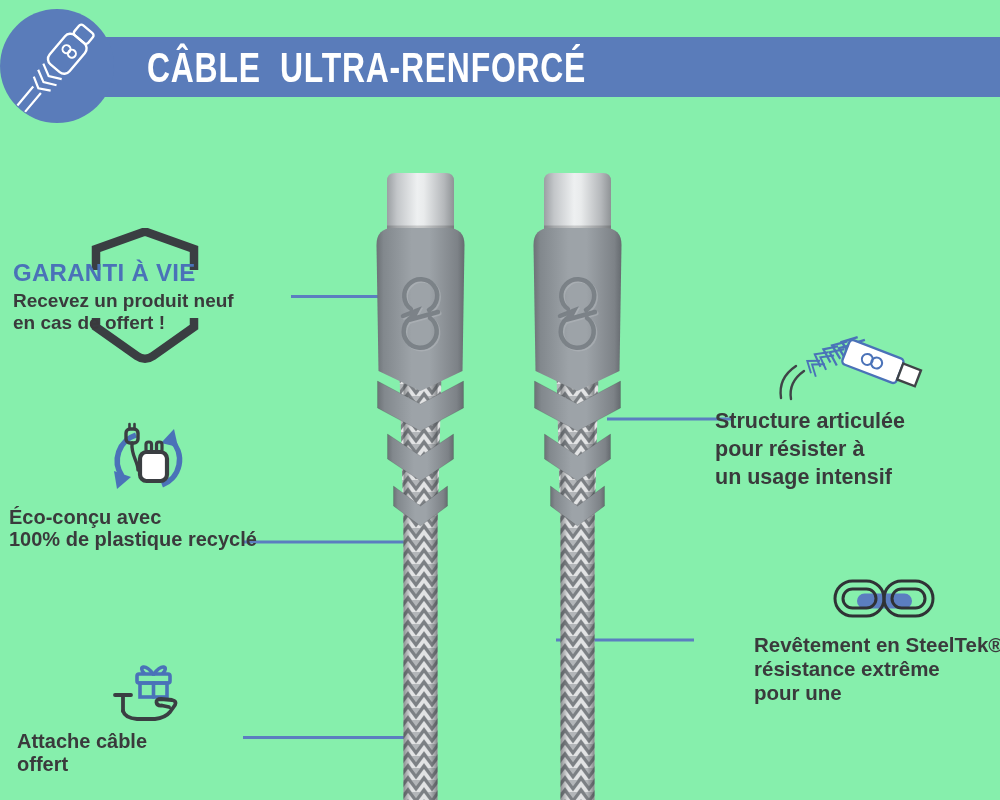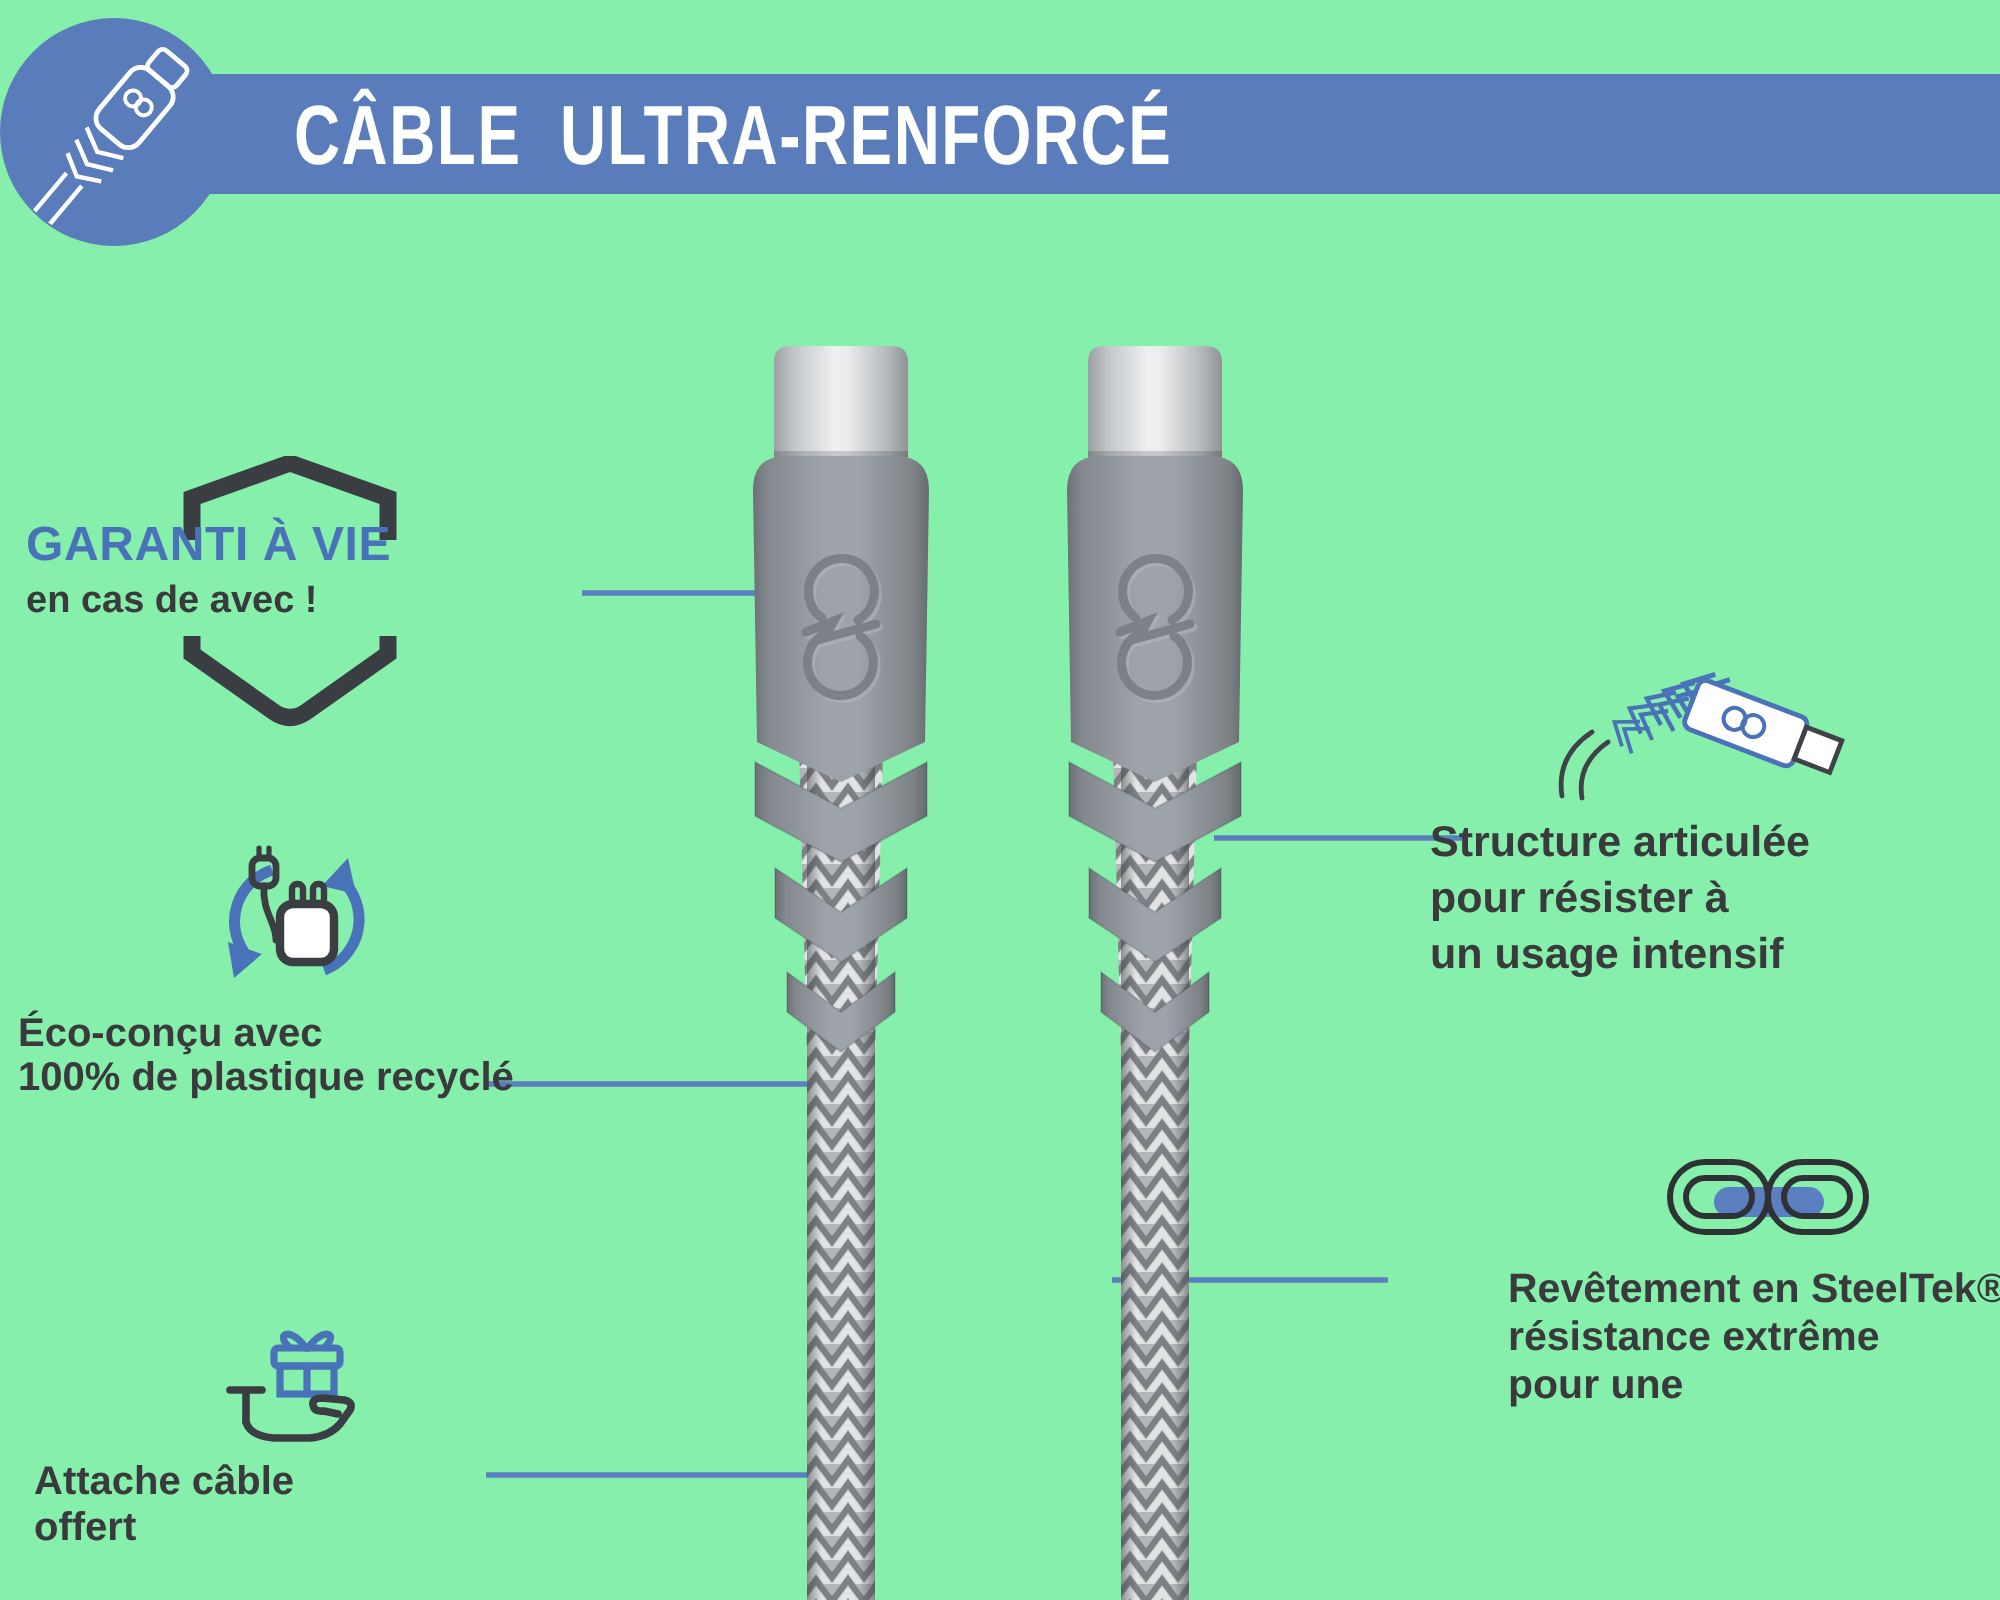--- a/index.html
+++ b/index.html
@@ -145,21 +145,22 @@
   </div>
 
   <div class="callout co-warranty">
     <svg class="shield" viewBox="0 0 110 136">
       <g stroke="#3a3e42" stroke-width="8.5" fill="none">
         <path d="M6,42 L6,21 L55,3.5 L104,21 L104,42"></path>
         <path d="M6,90 L6,99 L47,128 Q55,133.5 63,128 L104,99 L104,90"></path>
       </g>
     </svg>
     <div class="co-title">GARANTI À VIE</div>
-    <div class="co-line">en cas de avec !</div>
+    <div class="co-line">Recevez un produit neuf</div>
+    <div class="co-line">en cas de offert !</div>
   </div>
 
   <div class="callout co-eco">
     <svg class="ico" width="100" height="86" viewBox="0 0 100 86">
       <g stroke="#4a72b8" stroke-width="5.5" fill="none">
         <path d="M36,19 A27,27 0 0 0 22,60"></path>
         <path d="M62,69 A27,27 0 0 0 71,24"></path>
       </g>
       <g fill="#4a72b8">
         <path d="M14,55 L31,61 L17,73 Z"></path>

